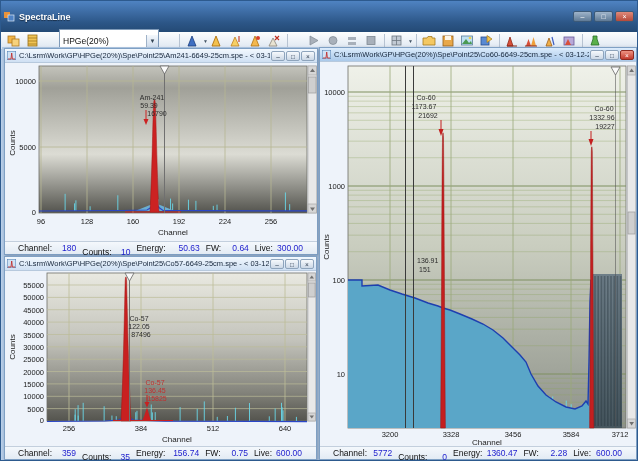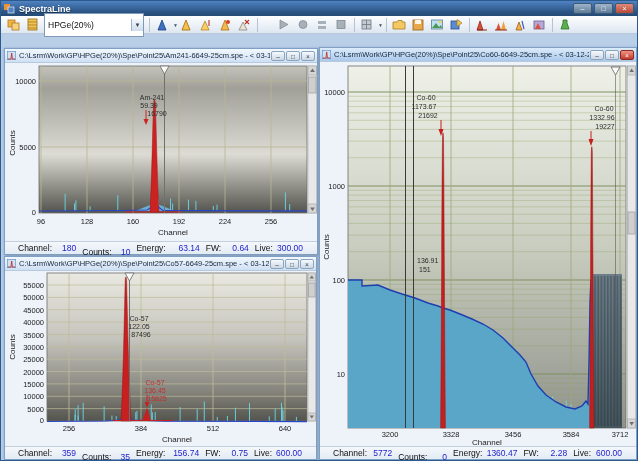--- a/index.html
+++ b/index.html
@@ -1,37 +1,37 @@
 <!DOCTYPE html>
 <html><head>
 <meta charset="utf-8">
 <style>
   html,body{margin:0;padding:0;background:#6b86a5;}
   *{box-sizing:border-box;}
   .app{position:relative;width:638px;height:461px;font-family:"Liberation Sans",sans-serif;
        background:#b9cfe8;border:1px solid #2d5a8e;overflow:hidden;}
   
-  .titlebar{height:15px;background:linear-gradient(#4f83c2,#2c5687 70%,#244a75);
+  .titlebar{height:31px;background:linear-gradient(#4f83c2,#2c5687 70%,#244a75);
             display:flex;align-items:center;padding:0 3px;color:#fff;}
   .apptitle{font-size:9px;font-weight:bold;text-shadow:0 1px 1px rgba(0,0,0,.5);margin-left:4px;flex:1;}
   .winbtns{display:flex;gap:2px;}
   .wb{width:19px;height:11px;font-size:7px;line-height:10px;text-align:center;color:#fff;
       background:linear-gradient(#9fb4ca,#5f7a96);border:1px solid #3d5a78;border-radius:2px;}
   .wb.close{background:linear-gradient(#e08a7a,#b5493a);}
   
   .menubar{height:13px;background:linear-gradient(#f7fafd,#e8eef6);display:flex;align-items:center;
            font-size:9.5px;color:#1a1a1a;padding-left:3px;border-bottom:1px solid #cfd9e4;}
   .mi{padding:0 7px;}
   
   .toolbar{height:18px;background:linear-gradient(#fdfefe,#dde6f1);display:flex;align-items:center;
            padding:0 3px;border-bottom:1px solid #b9c8da;}
   .tbtn{width:19px;height:16px;display:flex;align-items:center;justify-content:center;border-radius:2px;}
   .tsep{width:1px;height:14px;background:#b7c3d2;margin:0 3px;}
   .combo{height:24px;background:#fff;border:1px solid #7f9ab8;display:flex;align-items:center;
-         font-size:8.5px;color:#111;padding-left:3px;margin:0 2px;}
+         font-size:8.5px;color:#111;padding-left:3px;margin:0 17px;}
   .combo .ca{margin-left:auto;width:12px;height:12px;background:linear-gradient(#f4f8fc,#cfdcec);
              border-left:1px solid #9fb2c8;font-size:6px;line-height:12px;text-align:center;color:#345;}
   .carr{font-size:5px;color:#456;margin-left:1px;}
   
   .mdi{position:absolute;left:1px;top:46px;width:636px;height:415px;background:#b3cbe6;}
   .cw{position:absolute;background:#eef3fa;border:1px solid #7fa0c4;box-shadow:1px 1px 3px rgba(30,50,80,.35);}
   .cwtb{height:14px;background:linear-gradient(#f2f8fe,#cfe0f3);display:flex;align-items:center;
         padding:0 2px;border-bottom:1px solid #b7c9dd;}
   .cw.active .cwtb{background:linear-gradient(#dcecfc,#aac9ea);}
   .cwtitle{flex:1;font-size:7.5px;color:#15253a;white-space:nowrap;overflow:hidden;margin-left:3px;}
@@ -302,21 +302,21 @@
         <div class="sg g-ch">
             <span class="sl">Channel:</span>
             <span class="sv">180</span>
           </div>
         <div class="sg g-co">
             <span class="sl">Counts:</span>
             <span class="sv">10</span>
           </div>
         <div class="sg g-en">
             <span class="sl">Energy:</span>
-            <span class="sv">63.14</span>
+            <span class="sv">50.63</span>
           </div>
         <div class="sg g-fw">
             <span class="sl">FW:</span>
             <span class="sv">0.64</span>
           </div>
         <div class="sg g-lv">
             <span class="sl">Live:</span>
             <span class="sv">300.00</span>
           </div>
       </div>

